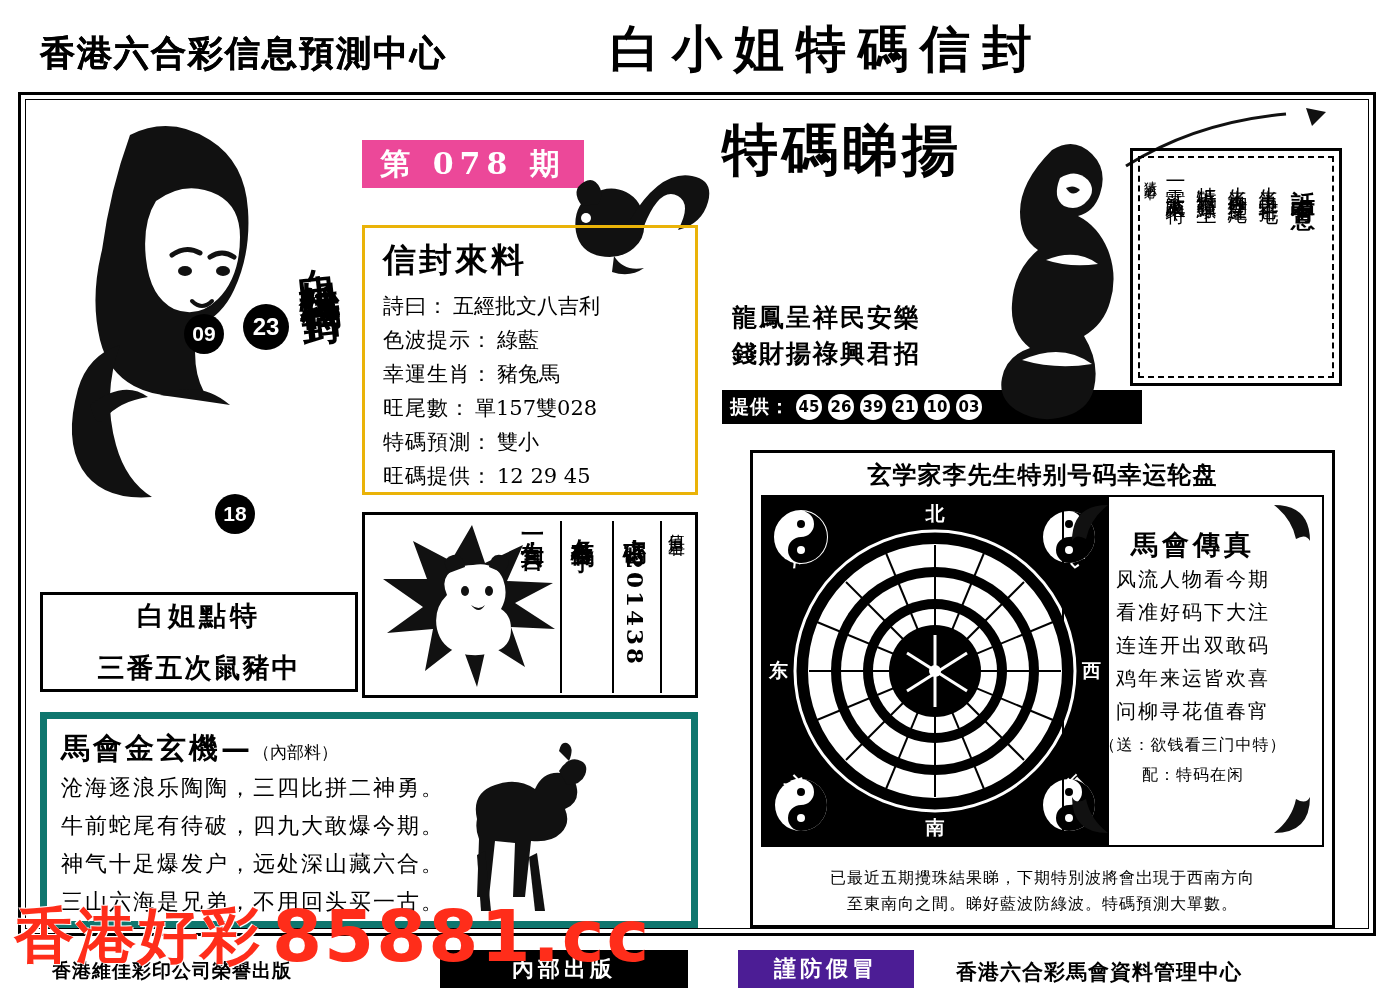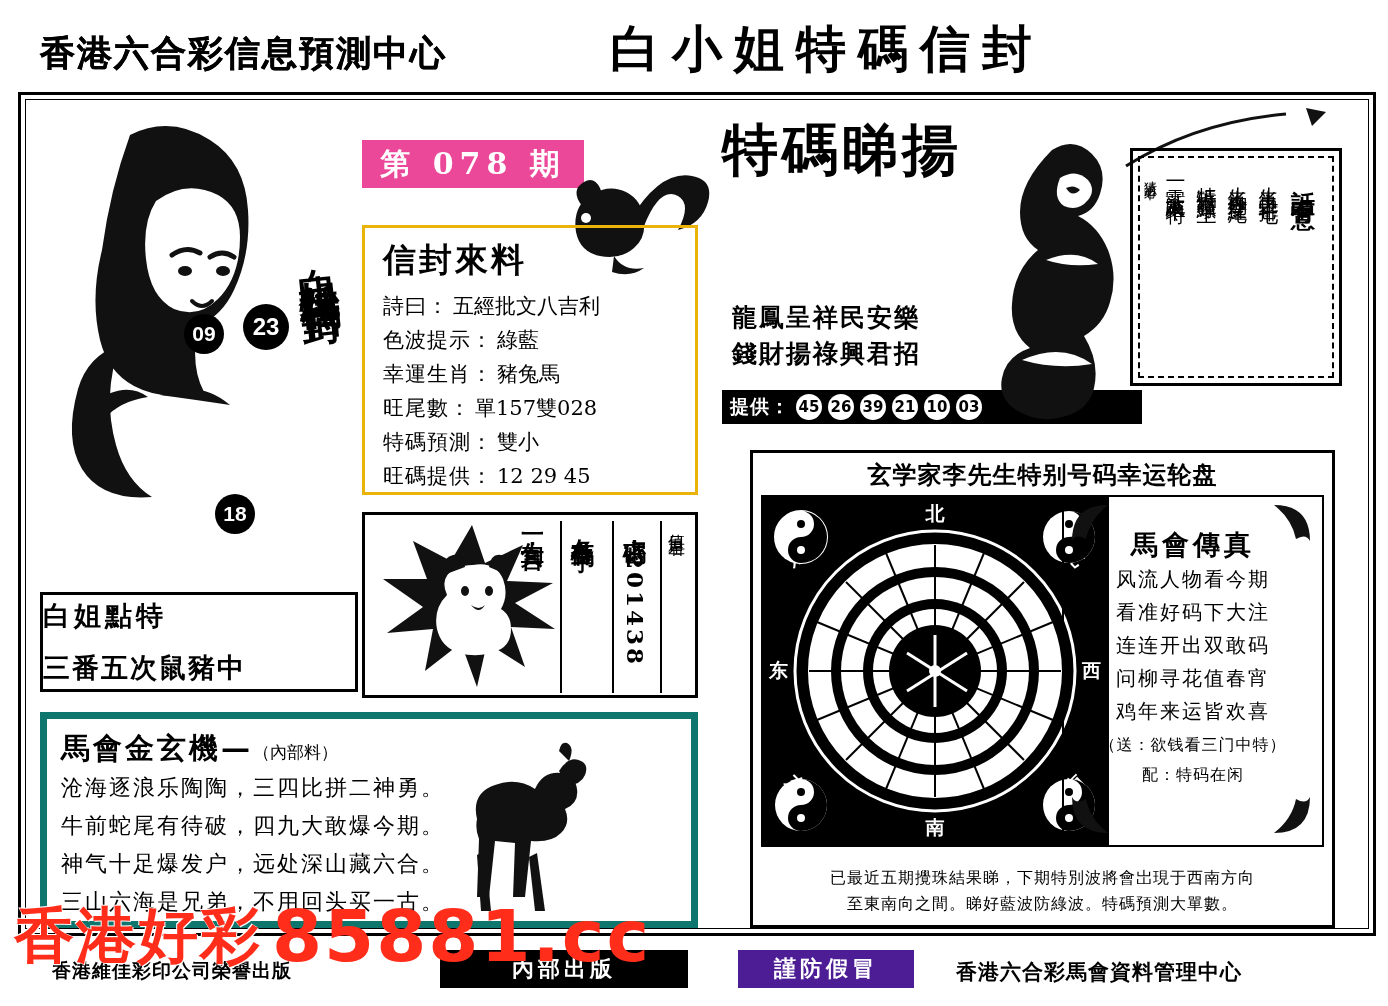--- a/index.html
+++ b/index.html
@@ -104,21 +104,21 @@
   }
   .vbox.v1{right:6px;font-size:17px;letter-spacing:2px;border-left:2px solid #000;padding-left:4px;}
   .vbox.v2{right:44px;font-size:23px;letter-spacing:3px;border-left:2px solid #000;padding-left:6px;font-weight:bold;}
   .vbox.v3{right:96px;font-size:23px;letter-spacing:2px;border-left:2px solid #000;padding-left:6px;font-weight:bold;}
   .vbox.v4{right:146px;font-size:23px;letter-spacing:2px;font-weight:bold;}
 
   
   .tipbox{
     position:absolute;left:40px;top:592px;width:318px;height:100px;
     border:3px solid #000;box-sizing:border-box;
-    display:flex;flex-direction:column;align-items:flex-start;justify-content:center;
+    display:flex;flex-direction:column;align-items:center;justify-content:center;
     font-family:"DejaVu Serif",serif;
   }
   .tipbox .t1{font-size:27px;font-weight:bold;letter-spacing:4px;}
   .tipbox .t2{font-size:27px;font-weight:bold;letter-spacing:2px;margin-top:16px;}
 
   
   .poembox{
     position:absolute;left:40px;top:712px;width:658px;height:216px;
     border:7px solid #0f766e;box-sizing:border-box;padding:10px 14px;
   }
@@ -490,22 +490,22 @@
       <svg width="246" height="336" viewBox="0 0 246 336" xmlns="http://www.w3.org/2000/svg" style="position:absolute;left:4px;top:4px;">
         <path d="M4 40 q0 -36 36 -36 q-18 14 -22 34 q-10 -6 -14 2 z" fill="#111"></path>
         <path d="M242 40 q0 -36 -36 -36 q18 14 22 34 q10 -6 14 2 z" fill="#111"></path>
         <path d="M4 296 q0 36 36 36 q-18 -14 -22 -34 q-10 6 -14 -2 z" fill="#111"></path>
         <path d="M242 296 q0 36 -36 36 q18 -14 22 -34 q10 6 14 -2 z" fill="#111"></path>
       </svg>
       <div class="horse-title">馬會傳真</div>
       <div class="horse-line">风流人物看今期</div>
       <div class="horse-line">看准好码下大注</div>
       <div class="horse-line">连连开出双敢码</div>
+      <div class="horse-line">鸡年来运皆欢喜</div>
       <div class="horse-line">问柳寻花值春宵</div>
-      <div class="horse-line">鸡年来运皆欢喜</div>
       <div class="horse-small">（送：欲钱看三门中特）</div>
       <div class="horse-small">配：特码在闲</div>
     </div>
 
     <div class="wheel-foot">
       <div>已最近五期攪珠結果睇，下期特別波將會岀現于西南方向</div>
       <div>至東南向之間。睇好藍波防綠波。特碼預測大單數。</div>
     </div>
   </div>
 

